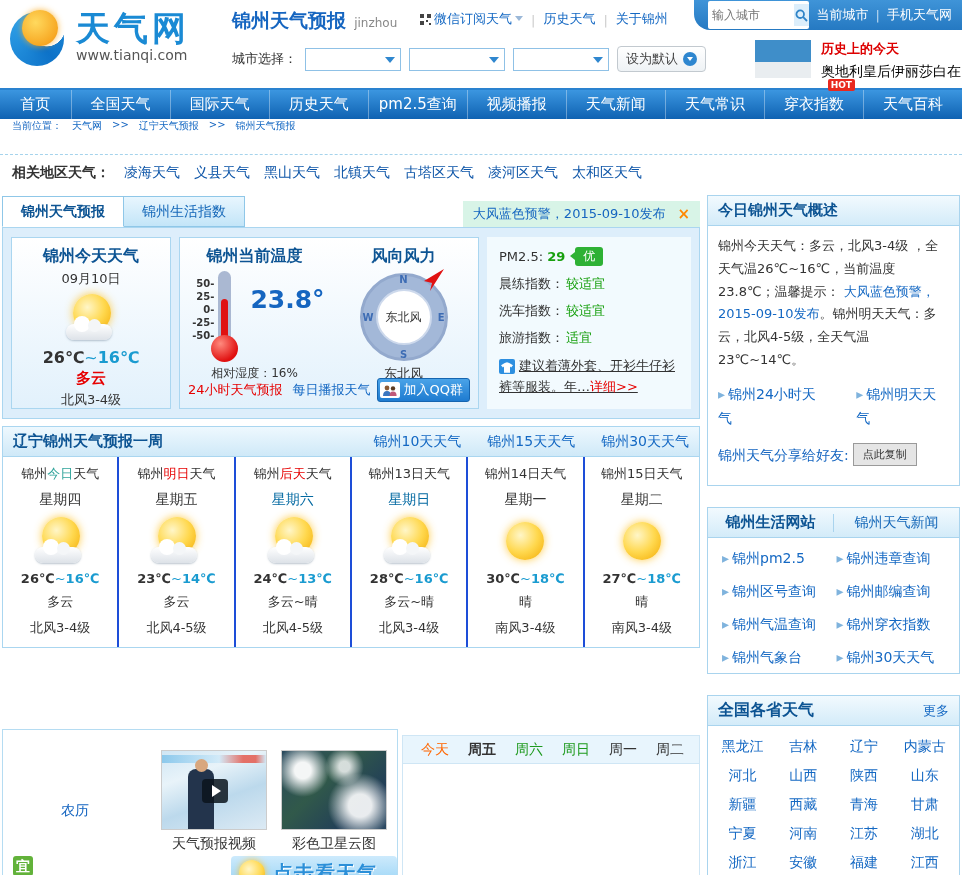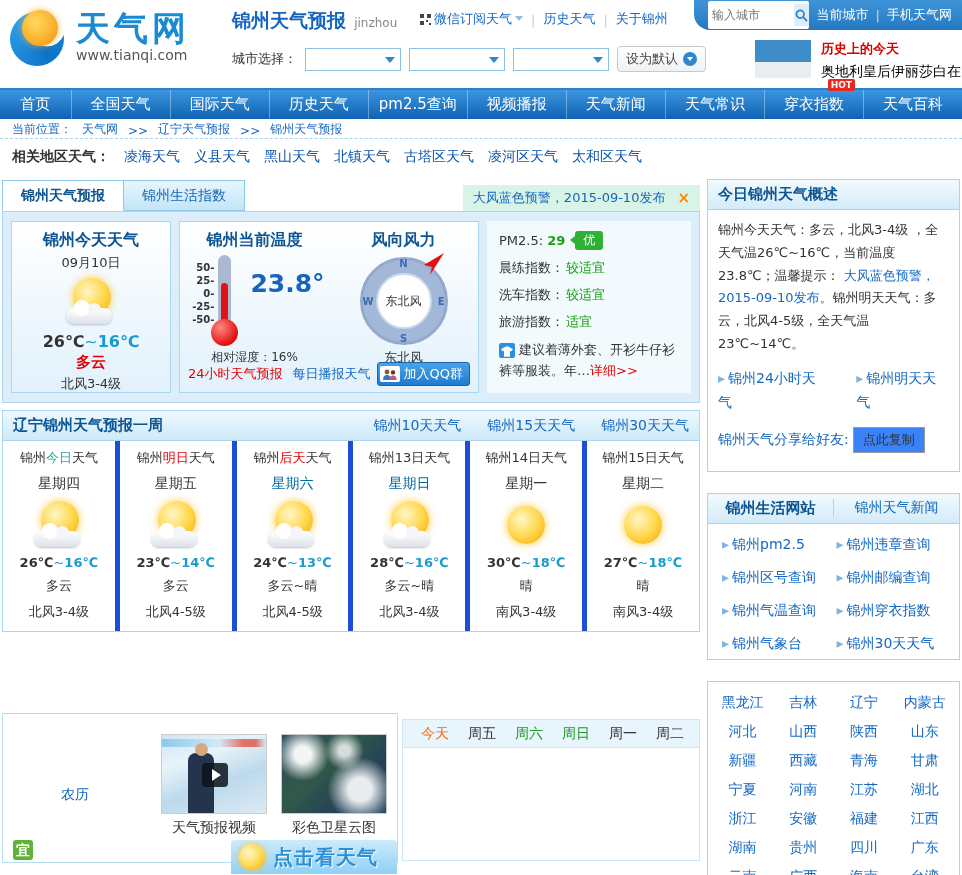--- a/index.html
+++ b/index.html
@@ -45,21 +45,21 @@
   .hist-text { font-size:14px; color:#000000; margin-top:5px; }
 
   
   .nav { position:relative; height:31px; background:linear-gradient(#3b96e0,#0f62b2); display:flex; align-items:stretch; border-top:2px solid #2a82cf; }
   .nav-item { flex:1; display:flex; align-items:center; justify-content:center; color:#fff; font-size:15px; border-right:1px solid rgba(255,255,255,.35); cursor:pointer; position:relative; }
   .nav-item:first-child { flex:.72; }
   .nav-item:last-child { border-right:0; }
   .hot-badge { position:absolute; top:-11px; right:8px; background:#e8281e; color:#fff; font-size:9px; font-weight:bold; padding:1px 3px; border-radius:2px; line-height:10px; }
 
   
-  .breadcrumb { height:20px; display:flex; align-items:flex-end; padding:0 12px; gap:10px; font-size:12px; color:#1565c0; border-bottom:1px dashed #a5d3ec; }
+  .breadcrumb { height:36px; display:flex; align-items:flex-start; padding:0 12px; gap:10px; font-size:10px; color:#1565c0; border-bottom:1px dashed #a5d3ec; }
   .breadcrumb .sep { color:#1565c0; }
   .related { height:36px; display:flex; align-items:center; padding:0 12px; gap:14px; font-size:14px; }
   .related-label { font-weight:bold; color:#333; }
   .related a { color:#0d55a8; }
 
   
   .main { display:flex; padding:4px 0 0 2px; gap:7px; }
   .col-left { width:698px; }
   .col-right { width:253px; }
 
@@ -111,31 +111,31 @@
   .c-w { left:3px; top:50%; transform:translateY(-50%); }
   .c-arrow { position:absolute; right:2px; top:-4px; }
   .wind-label { text-align:center; font-size:13px; color:#333; margin-top:4px; }
 
   .pm-panel { flex:1; background:#f2fafe; padding:10px 12px; font-size:13px; }
   .pm-row { display:flex; align-items:center; margin-bottom:9px; }
   .pm-val { color:#18a00f; font-weight:bold; margin:0 6px 0 4px; }
   .pm-badge { background:#2eb135; color:#fff; font-size:12px; padding:1px 8px; border-radius:3px; position:relative; margin-left:4px; }
   .pm-badge::before { content:""; position:absolute; left:-5px; top:5px; border-top:4px solid transparent; border-bottom:4px solid transparent; border-right:5px solid #2eb135; }
   .idx-val { color:#18a00f; margin-left:2px; }
-  .advice { line-height:1.6; }
+  .advice { line-height:1.6;text-decoration:underline; }
   .shirt-ico { display:inline-block; width:16px; height:15px; background:#2d8fe0; border-radius:2px; vertical-align:-3px; margin-right:4px; text-align:center; }
   .detail-lnk { color:#e60000; }
 
   
   .week-box { margin-top:7px; border:1px solid #aad6f0; }
   .week-head { height:30px; background:linear-gradient(#eef8fe,#cfe9f8); border-bottom:1px solid #aad6f0; display:flex; align-items:center; padding:0 10px; }
   .week-title { font-size:15px; font-weight:bold; color:#0d5493; }
   .week-links { margin-left:auto; display:flex; gap:26px; font-size:14px; }
   .week-body { display:flex; background:#fff; }
-  .wcol { flex:1; text-align:center; border-right:5px solid #1d4ed8; padding:8px 0 10px; }
+  .wcol { flex:1; text-align:center; border-right:2px solid #1d4ed8; padding:8px 0 10px; }
   .wcol:last-child { border-right:0; }
   .wtitle { font-size:13px; color:#333; }
   .wday { font-size:14px; color:#333; margin-top:8px; }
   .c-red { color:#e60000; }
   .c-teal { color:#2fa39a; }
   .c-green { color:#0369a1; }
   .w-icon { position:relative; width:56px; height:50px; margin:8px auto 4px; }
   .w-sun { position:absolute; width:38px; height:38px; border-radius:50%; background:radial-gradient(circle at 38% 35%, #fff6c8, #ffd84e 50%, #f3a900); box-shadow:0 0 9px rgba(255,195,40,.85); }
   .sun-cloud .w-sun { left:10px; top:0; }
   .sun-only .w-sun { left:9px; top:5px; }
@@ -174,21 +174,21 @@
   .bm-tabs { height:28px; background:#e8f5fd; border-bottom:1px solid #cfe6f5; display:flex; align-items:center; gap:19px; padding-left:18px; font-size:14px; }
   .bm-tab { cursor:pointer; }
 
   
   .panel { border:1px solid #a9d4ee; background:#fff; margin-bottom:21px; }
   .panel-h { height:30px; background:linear-gradient(#f2fafe,#d3ebf9); border-bottom:1px solid #a9d4ee; display:flex; align-items:center; padding:0 10px; color:#0d5493; font-weight:bold; font-size:15px; }
   .ov-body { padding:9px 10px 18px; font-size:13px; color:#333; line-height:1.75; }
   .ov-links { display:flex; gap:28px; margin-top:10px; font-size:14px; }
   .arr-lnk::before { content:"▸"; color:#7fb3dd; margin-right:3px; }
   .share-row { display:flex; align-items:center; margin-top:12px; font-size:14px; color:#1565c0; }
-  .copy-btn { margin-left:4px; border:1px solid #9a9a9a; background:#3b82f6; padding:3px 9px; font-size:13px; color:#333; cursor:pointer; }
+  .copy-btn { margin-left:4px; border:1px solid #9a9a9a; background:#e5e5e5; padding:3px 9px; font-size:11px; color:#333; cursor:pointer; }
   .life-head { display:flex; height:30px; background:linear-gradient(#f2fafe,#d3ebf9); border-bottom:1px solid #a9d4ee; align-items:center; font-size:15px; }
   .life-tab { flex:1; text-align:center; cursor:pointer; }
   .life-tab.on { font-weight:bold; color:#0d5493; }
   .life-tab.off { color:#1467b8; border-left:1px solid #a9d4ee; font-size:14px; }
   .life-links { display:grid; grid-template-columns:1fr 1fr; padding:12px 8px 6px 14px; row-gap:15px; font-size:14px; }
   .prov-head { font-size:16px; }
   .more-lnk { margin-left:auto; font-weight:normal; font-size:13px; }
   .prov-grid { display:grid; grid-template-columns:repeat(4,1fr); padding:6px 4px; }
   .prov-grid .lnk { text-align:center; font-size:14px; line-height:29px; }
 </style>
@@ -505,21 +505,21 @@
           <span class="yi-badge">宜</span>
           <div class="banner">
             <span class="banner-sun"></span>
             <span class="banner-text">点击看天气</span>
           </div>
         </div>
         <div class="bm-box">
           <div class="bm-tabs">
 
           <span class="bm-tab" style="color: rgb(255, 102, 0);">今天</span>
-              <span class="bm-tab" style="color: rgb(51, 51, 51);">周五</span>
+              <span class="bm-tab" style="color: rgb(51, 51, 51); font-weight: bold;">周五</span>
               <span class="bm-tab" style="color: rgb(30, 154, 30);">周六</span>
               <span class="bm-tab" style="color: rgb(30, 154, 30);">周日</span>
               <span class="bm-tab" style="color: rgb(51, 51, 51);">周一</span>
               <span class="bm-tab" style="color: rgb(51, 51, 51);">周二</span>
             </div>
         </div>
       </div>
     </div>
 
     <div class="col-right">
@@ -550,20 +550,24 @@
             <a class="arr-lnk">锦州区号查询</a>
             <a class="arr-lnk">锦州邮编查询</a>
             <a class="arr-lnk">锦州气温查询</a>
             <a class="arr-lnk">锦州穿衣指数</a>
             <a class="arr-lnk">锦州气象台</a>
             <a class="arr-lnk">锦州30天天气</a>
           </div>
       </div>
 
       <div class="panel">
+        <div class="panel-h prov-head">
+          <span>全国各省天气</span>
+          <a class="more-lnk">更多</a>
+        </div>
         <div class="prov-grid">
 
         <a class="lnk">黑龙江</a>
             <a class="lnk">吉林</a>
             <a class="lnk">辽宁</a>
             <a class="lnk">内蒙古</a>
             <a class="lnk">河北</a>
             <a class="lnk">山西</a>
             <a class="lnk">陕西</a>
             <a class="lnk">山东</a>

